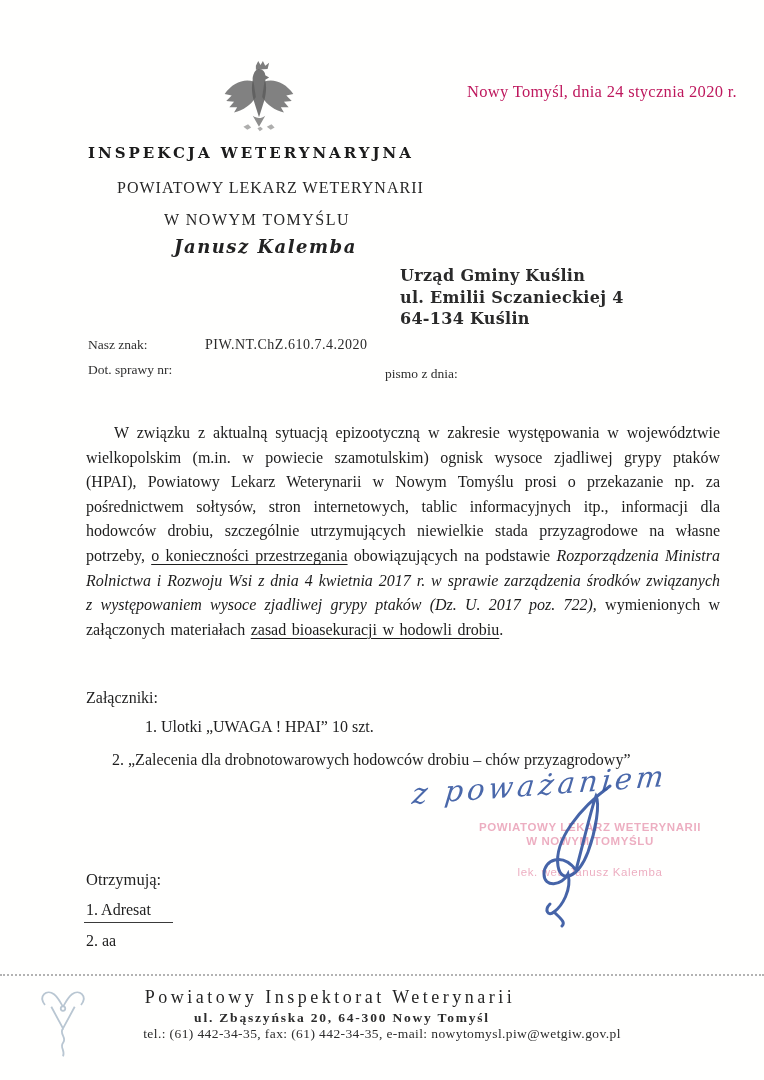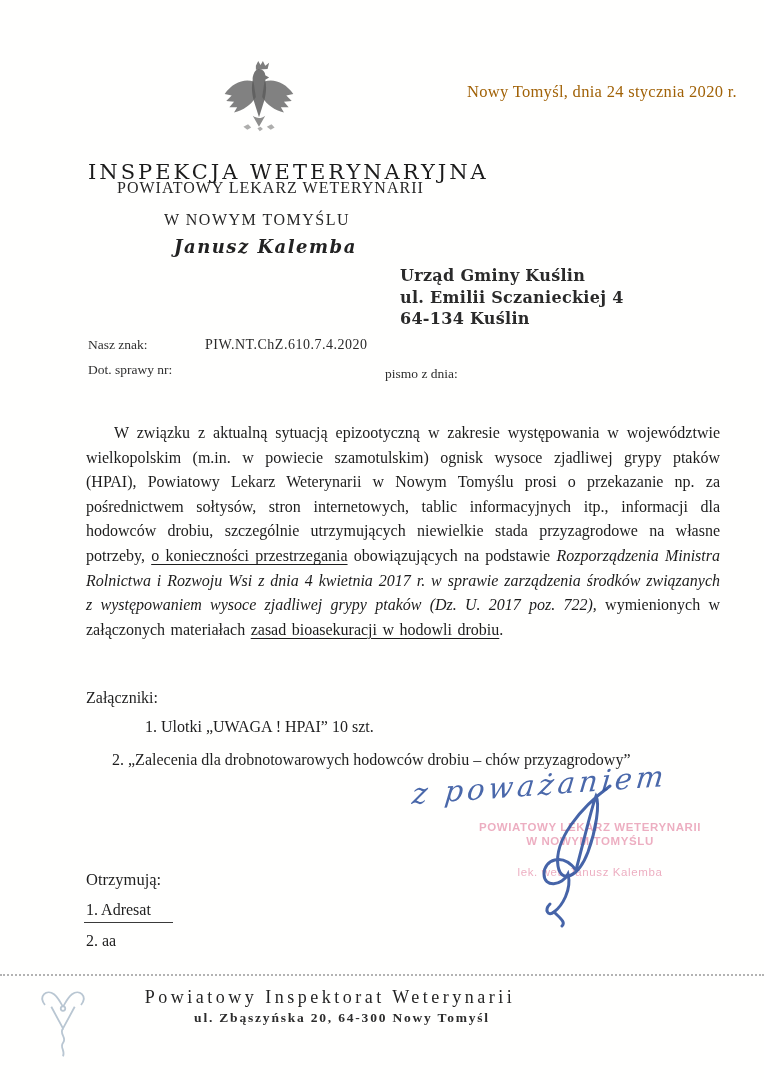--- a/index.html
+++ b/index.html
@@ -11,29 +11,29 @@
     background: #fffffe;
     overflow: hidden;
     font-family: "Liberation Serif", serif;
     color: #1e1e1e;
   }
   .abs { position: absolute; }
 
   
   .date-line {
     top: 82px; right: 27px;
-    font-size: 16.5px; color: #a16207;
+    font-size: 16.5px; color: #be185d;
     letter-spacing: 0.3px;
   }
   .eagle { left: 220px; top: 58px; width: 78px; height: 78px; opacity: 0.82; }
   .org-title {
     left: 88px; top: 144px;
     font-family: "DejaVu Serif", serif;
-    font-weight: normal; font-size: 21px;
-    letter-spacing: 3px; color: #1b1b1b; margin-top: 16px;
+    font-weight: bold; font-size: 15px;
+    letter-spacing: 3px; color: #1b1b1b;
   }
   .org-sub1 { left: 117px; top: 179px; font-size: 16px; letter-spacing: 1px; color: #262626; }
   .org-sub2 { left: 164px; top: 211px; font-size: 16px; letter-spacing: 1.5px; color: #262626; }
   .signatory {
     left: 174px; top: 236px;
     font-family: "DejaVu Serif", serif;
     font-weight: bold; font-style: italic;
     font-size: 18px; letter-spacing: 1.5px; color: #222;
   }
 
@@ -184,14 +184,15 @@
       <path d="M10 20 C2 10 12 2 20 8 C25 12 27 17 30 22"></path>
       <path d="M50 20 C58 10 48 2 40 8 C35 12 33 17 30 22"></path>
       <path d="M17 22 L30 46 L43 22"></path>
       <path d="M30 46 C25 52 35 56 30 62 C26 67 33 71 30 77"></path>
       <circle cx="30" cy="24" r="2.5"></circle>
     </g>
   </svg>
 
   <div class="abs footer-name">Powiatowy Inspektorat Weterynarii</div>
   <div class="abs footer-address">ul. Zbąszyńska 20, 64-300 Nowy Tomyśl</div>
+  <div class="abs footer-contact">tel.: (61) 442-34-35, fax: (61) 442-34-35, e-mail: nowytomysl.piw@wetgiw.gov.pl</div>
 
 </div>
 
 </body></html>

